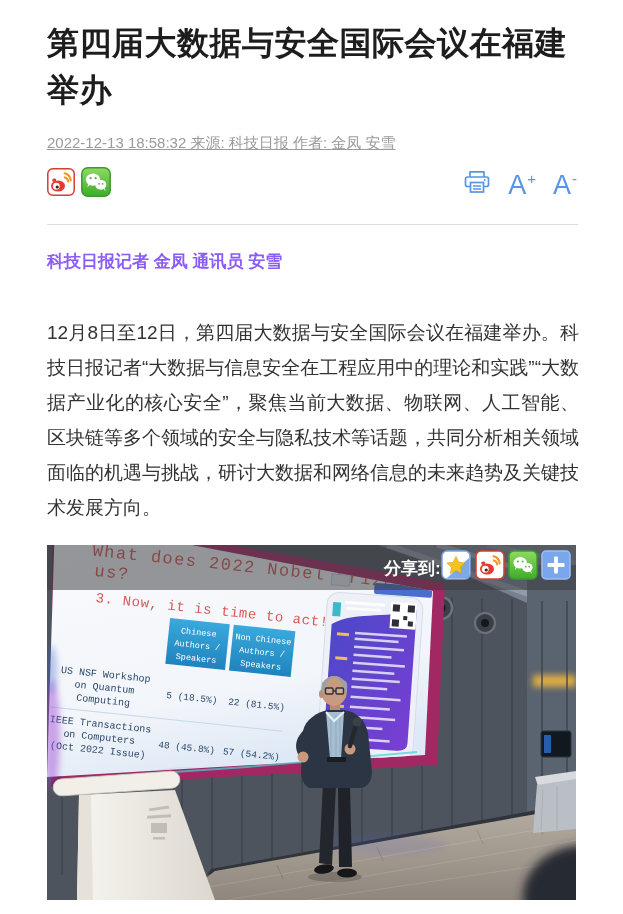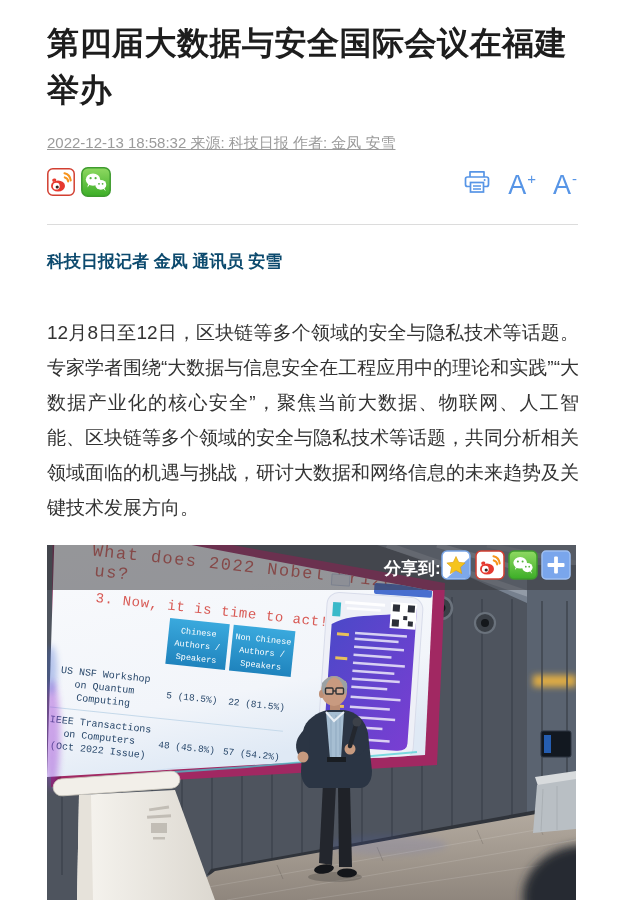--- a/index.html
+++ b/index.html
@@ -7,21 +7,21 @@
         font-family:"Liberation Sans",sans-serif;}
   .title{position:absolute;left:47px;top:20px;width:532px;margin:0;
          font-size:32px;line-height:47px;font-weight:700;color:#1d1d1d;letter-spacing:.5px;}
   .meta{position:absolute;left:47px;top:134px;font-size:15px;color:#9b9b9b;text-decoration:underline;}
   .share-row{position:absolute;left:47px;top:167px;display:flex;gap:6px;align-items:center;}
   .share-row svg{display:block;cursor:pointer;}
   .tools{position:absolute;top:162px;right:46px;display:flex;gap:17px;align-items:center;color:#5795e6;}
   .tool-a{font-size:27px;font-weight:400;color:#5795e6;line-height:34px;cursor:pointer;}
   .tool-a sup{font-size:15px;margin-left:1px;}
   .divider{position:absolute;left:47px;top:224px;width:531px;height:1px;background:#dcdcdc;}
-  .reporter{position:absolute;left:47px;top:250px;font-size:17px;font-weight:700;color:#0c4a6e;}
+  .reporter{position:absolute;left:47px;top:250px;font-size:17px;font-weight:700;color:#8b5cf6;}
   .body-text{position:absolute;left:47px;top:315px;width:532px;margin:0;
              font-size:19px;line-height:35px;color:#333;text-align:justify;}
   .photo{position:absolute;left:47px;top:545px;width:529px;height:355px;overflow:hidden;}
   .photo svg{display:block;}
 </style>
 </head>
 <body>
 
 <div class="page">
 
@@ -69,21 +69,21 @@
       <path d="M10 17 H18 M10 20 H18" stroke="#5795e6" stroke-width="1.4"></path>
     </svg>
     <span class="tool-a"><span>A</span><sup>+</sup></span>
     <span class="tool-a"><span>A</span><sup>-</sup></span>
   </div>
 
   <div class="divider"></div>
 
   <div class="reporter">科技日报记者 金凤 通讯员 安雪</div>
 
-  <p class="body-text">12月8日至12日，区块链等多个领域的安全与隐私技术等话题。专家学者围绕“大数据与信息安全在工程应用中的理论和实践”“大数据产业化的核心安全”，聚焦当前大数据、物联网、人工智能、区块链等多个领域的安全与隐私技术等话题，共同分析相关领域面临的机遇与挑战，研讨大数据和网络信息的未来趋势及关键技术发展方向。</p>
+  <p class="body-text">12月8日至12日，第四届大数据与安全国际会议在福建举办。科技日报记者“大数据与信息安全在工程应用中的理论和实践”“大数据产业化的核心安全”，聚焦当前大数据、物联网、人工智能、区块链等多个领域的安全与隐私技术等话题，共同分析相关领域面临的机遇与挑战，研讨大数据和网络信息的未来趋势及关键技术发展方向。</p>
 
   <div class="photo">
     <svg width="529" height="355" viewBox="0 0 529 355">
       <defs>
         <linearGradient id="slideGrad" x1="0" y1="0" x2="0.3" y2="1">
           <stop offset="0" stop-color="#fafbfd"></stop>
             <stop offset="0.75" stop-color="#f2f5fa"></stop>
             <stop offset="1" stop-color="#dfe9f5"></stop>
         </linearGradient>
         <linearGradient id="hdrGrad" x1="0" y1="0" x2="0" y2="1">

